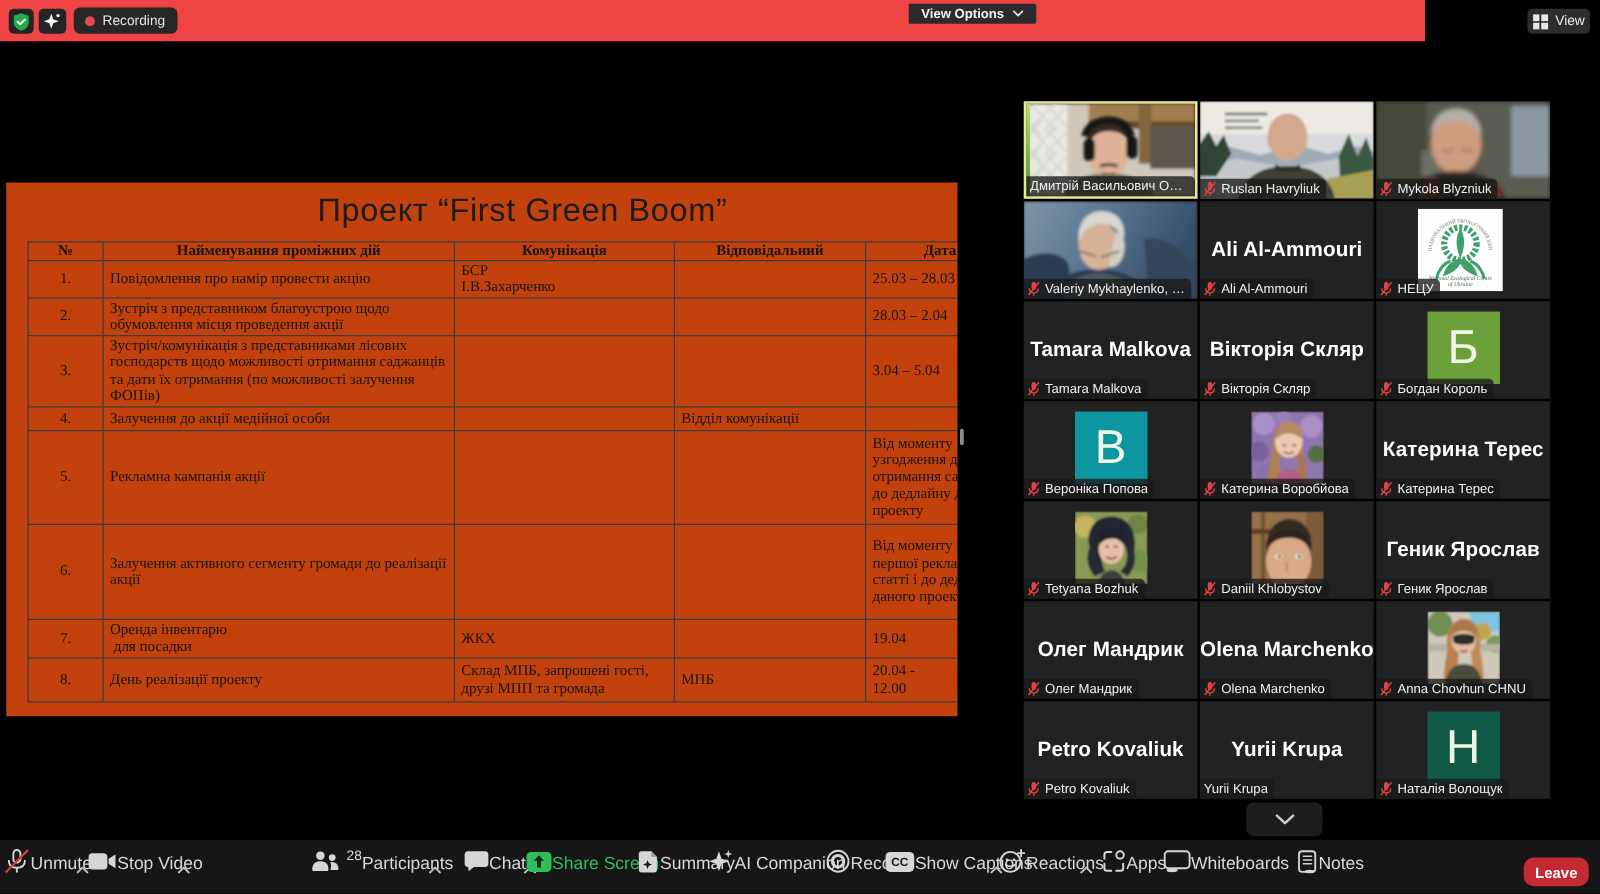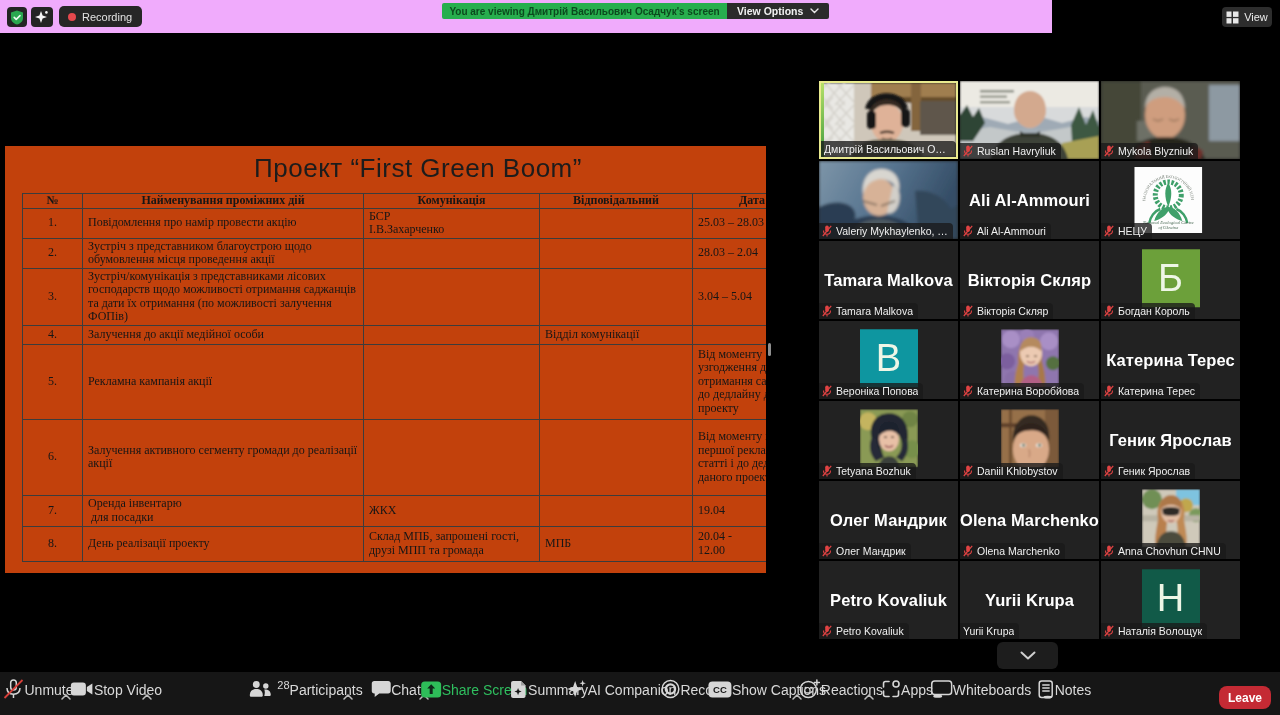--- a/index.html
+++ b/index.html
@@ -1,20 +1,20 @@
 <!DOCTYPE html>
 <html><head>
 <meta charset="utf-8">
 <style>
   * { margin:0; padding:0; box-sizing:border-box; }
   html,body { width:1280px; height:715px; background:#000; overflow:hidden; }
   body { font-family:"Liberation Sans","DejaVu Sans",sans-serif; position:relative; }
 
   
-  #top-bar { position:absolute; left:0; top:0; width:1052px; height:33px; background:#f0abfc; }
+  #top-bar { position:absolute; left:0; top:0; width:1140px; height:33px; background:#ef4444; }
   .tb-btn { position:absolute; top:7px; height:20px; border-radius:4px; background:#242424; display:flex; align-items:center; justify-content:center; }
   #recording-pill { position:absolute; left:59px; top:6px; height:21px; border-radius:5px; background:#262626; display:flex; align-items:center; padding:0 10px 0 9px; gap:6px; }
   #recording-pill .dot { width:8px; height:8px; border-radius:50%; background:#e5484d; }
   #recording-pill span { color:#e3e3e3; font-size:11px; }
   #screen-banner { position:absolute; left:442px; top:3px; width:285px; height:16px; background:#27ae4e; border-radius:2px 0 0 2px; display:flex; align-items:center; justify-content:center; padding:0 4px; overflow:hidden; }
   #screen-banner span { color:#0c4a1e; font-size:10px; font-weight:bold; white-space:nowrap; }
   #view-options-btn { position:absolute; left:727px; top:3px; height:16px; background:#2b2b2b; border-radius:0 2px 2px 0; display:flex; align-items:center; padding:0 10px; gap:7px; }
   #view-options-btn span { color:#f2f2f2; font-size:10.5px; font-weight:bold; white-space:nowrap; }
   #view-btn { position:absolute; left:1222px; top:7px; height:20px; width:50px; border-radius:4px; background:#2d2d2d; display:flex; align-items:center; justify-content:center; gap:5px; }
   #view-btn span { color:#ececec; font-size:11px; }
@@ -65,23 +65,20 @@
   </div>
   <div class="tb-btn" style="left:31px;width:22px;">
     <svg width="16" height="16" viewBox="0 0 16 16">
       <path d="M7 2 L8.6 6.4 L13 8 L8.6 9.6 L7 14 L5.4 9.6 L1 8 L5.4 6.4 Z" fill="#f4f4f4"></path>
       <circle cx="12.4" cy="3.4" r="1.3" fill="#f4f4f4"></circle>
     </svg>
   </div>
   <div id="recording-pill">
     <div class="dot"></div>
     <span>Recording</span>
-  </div>
-  <div id="screen-banner">
-    <span>You are viewing Дмитрій Васильович Осадчук's screen</span>
   </div>
   <div id="view-options-btn">
     <span>View Options</span>
     <svg width="9" height="6" viewBox="0 0 9 6">
       <path d="M1 1 L4.5 4.5 L8 1" stroke="#e8e8e8" stroke-width="1.4" fill="none" stroke-linecap="round"></path>
     </svg>
   </div>
   <div id="view-btn">
     <svg width="13" height="13" viewBox="0 0 13 13">
       <rect x="0.5" y="0.5" width="5" height="5.4" fill="#e8e8e8"></rect>

